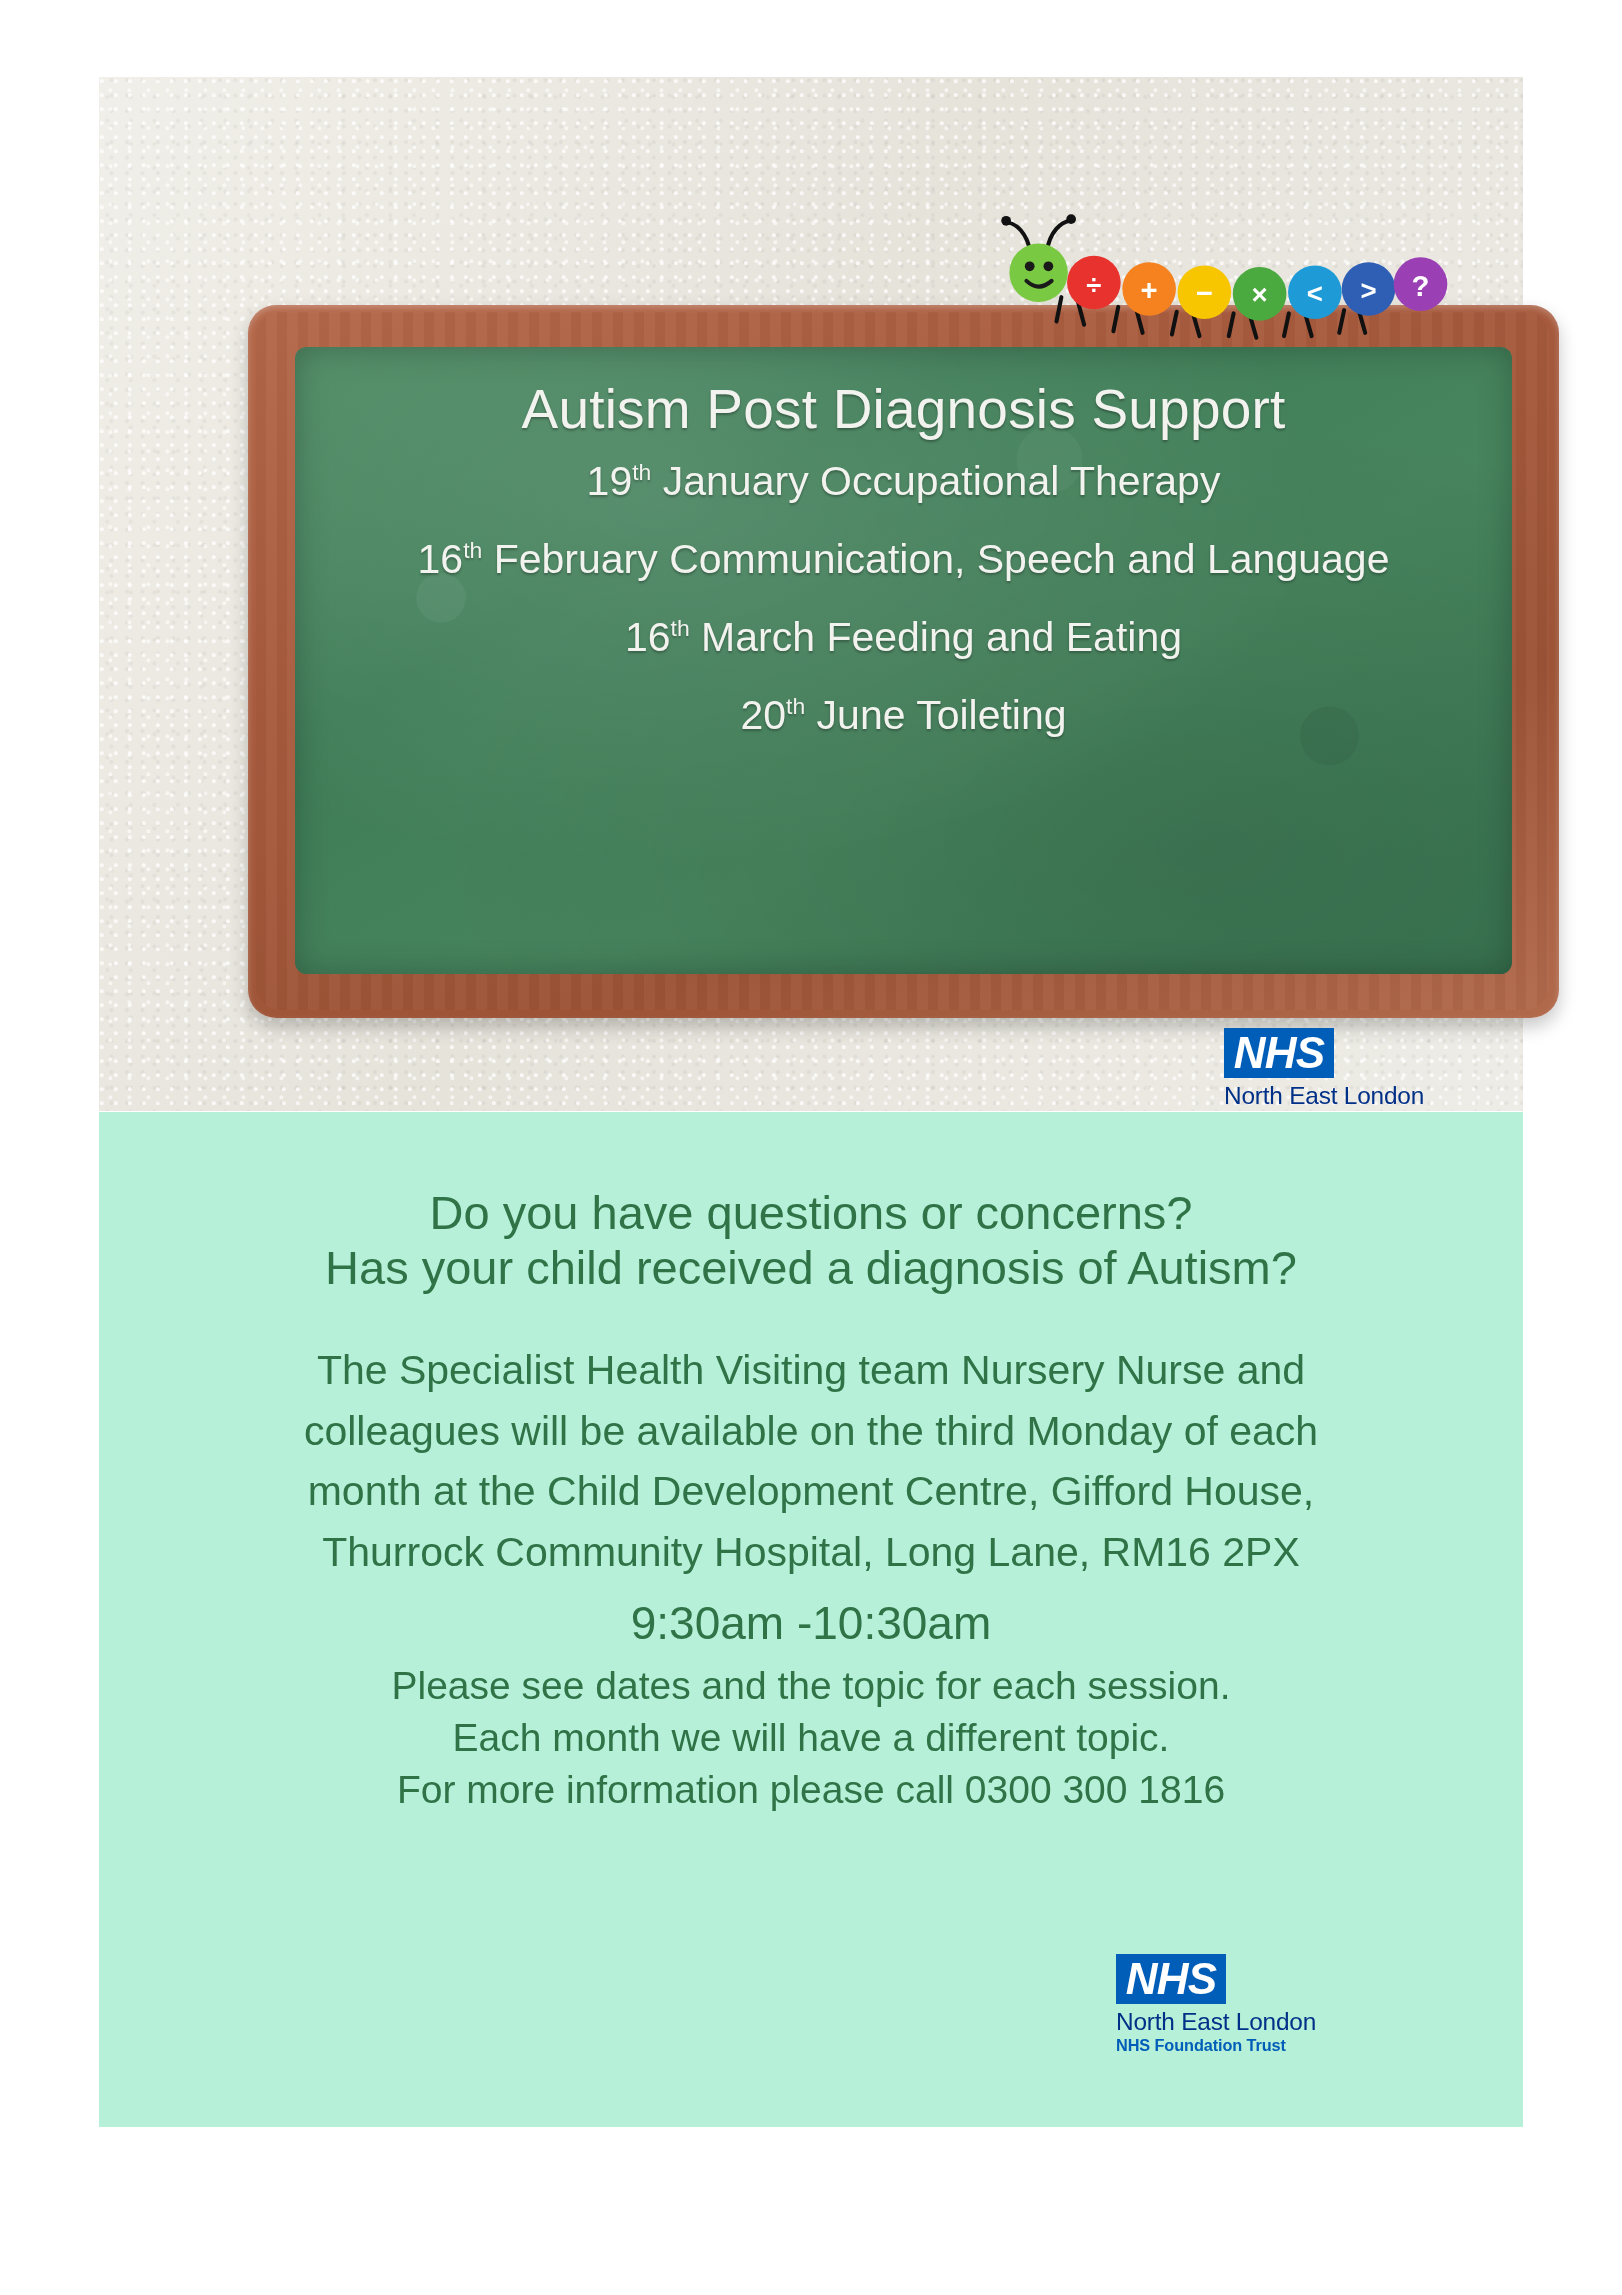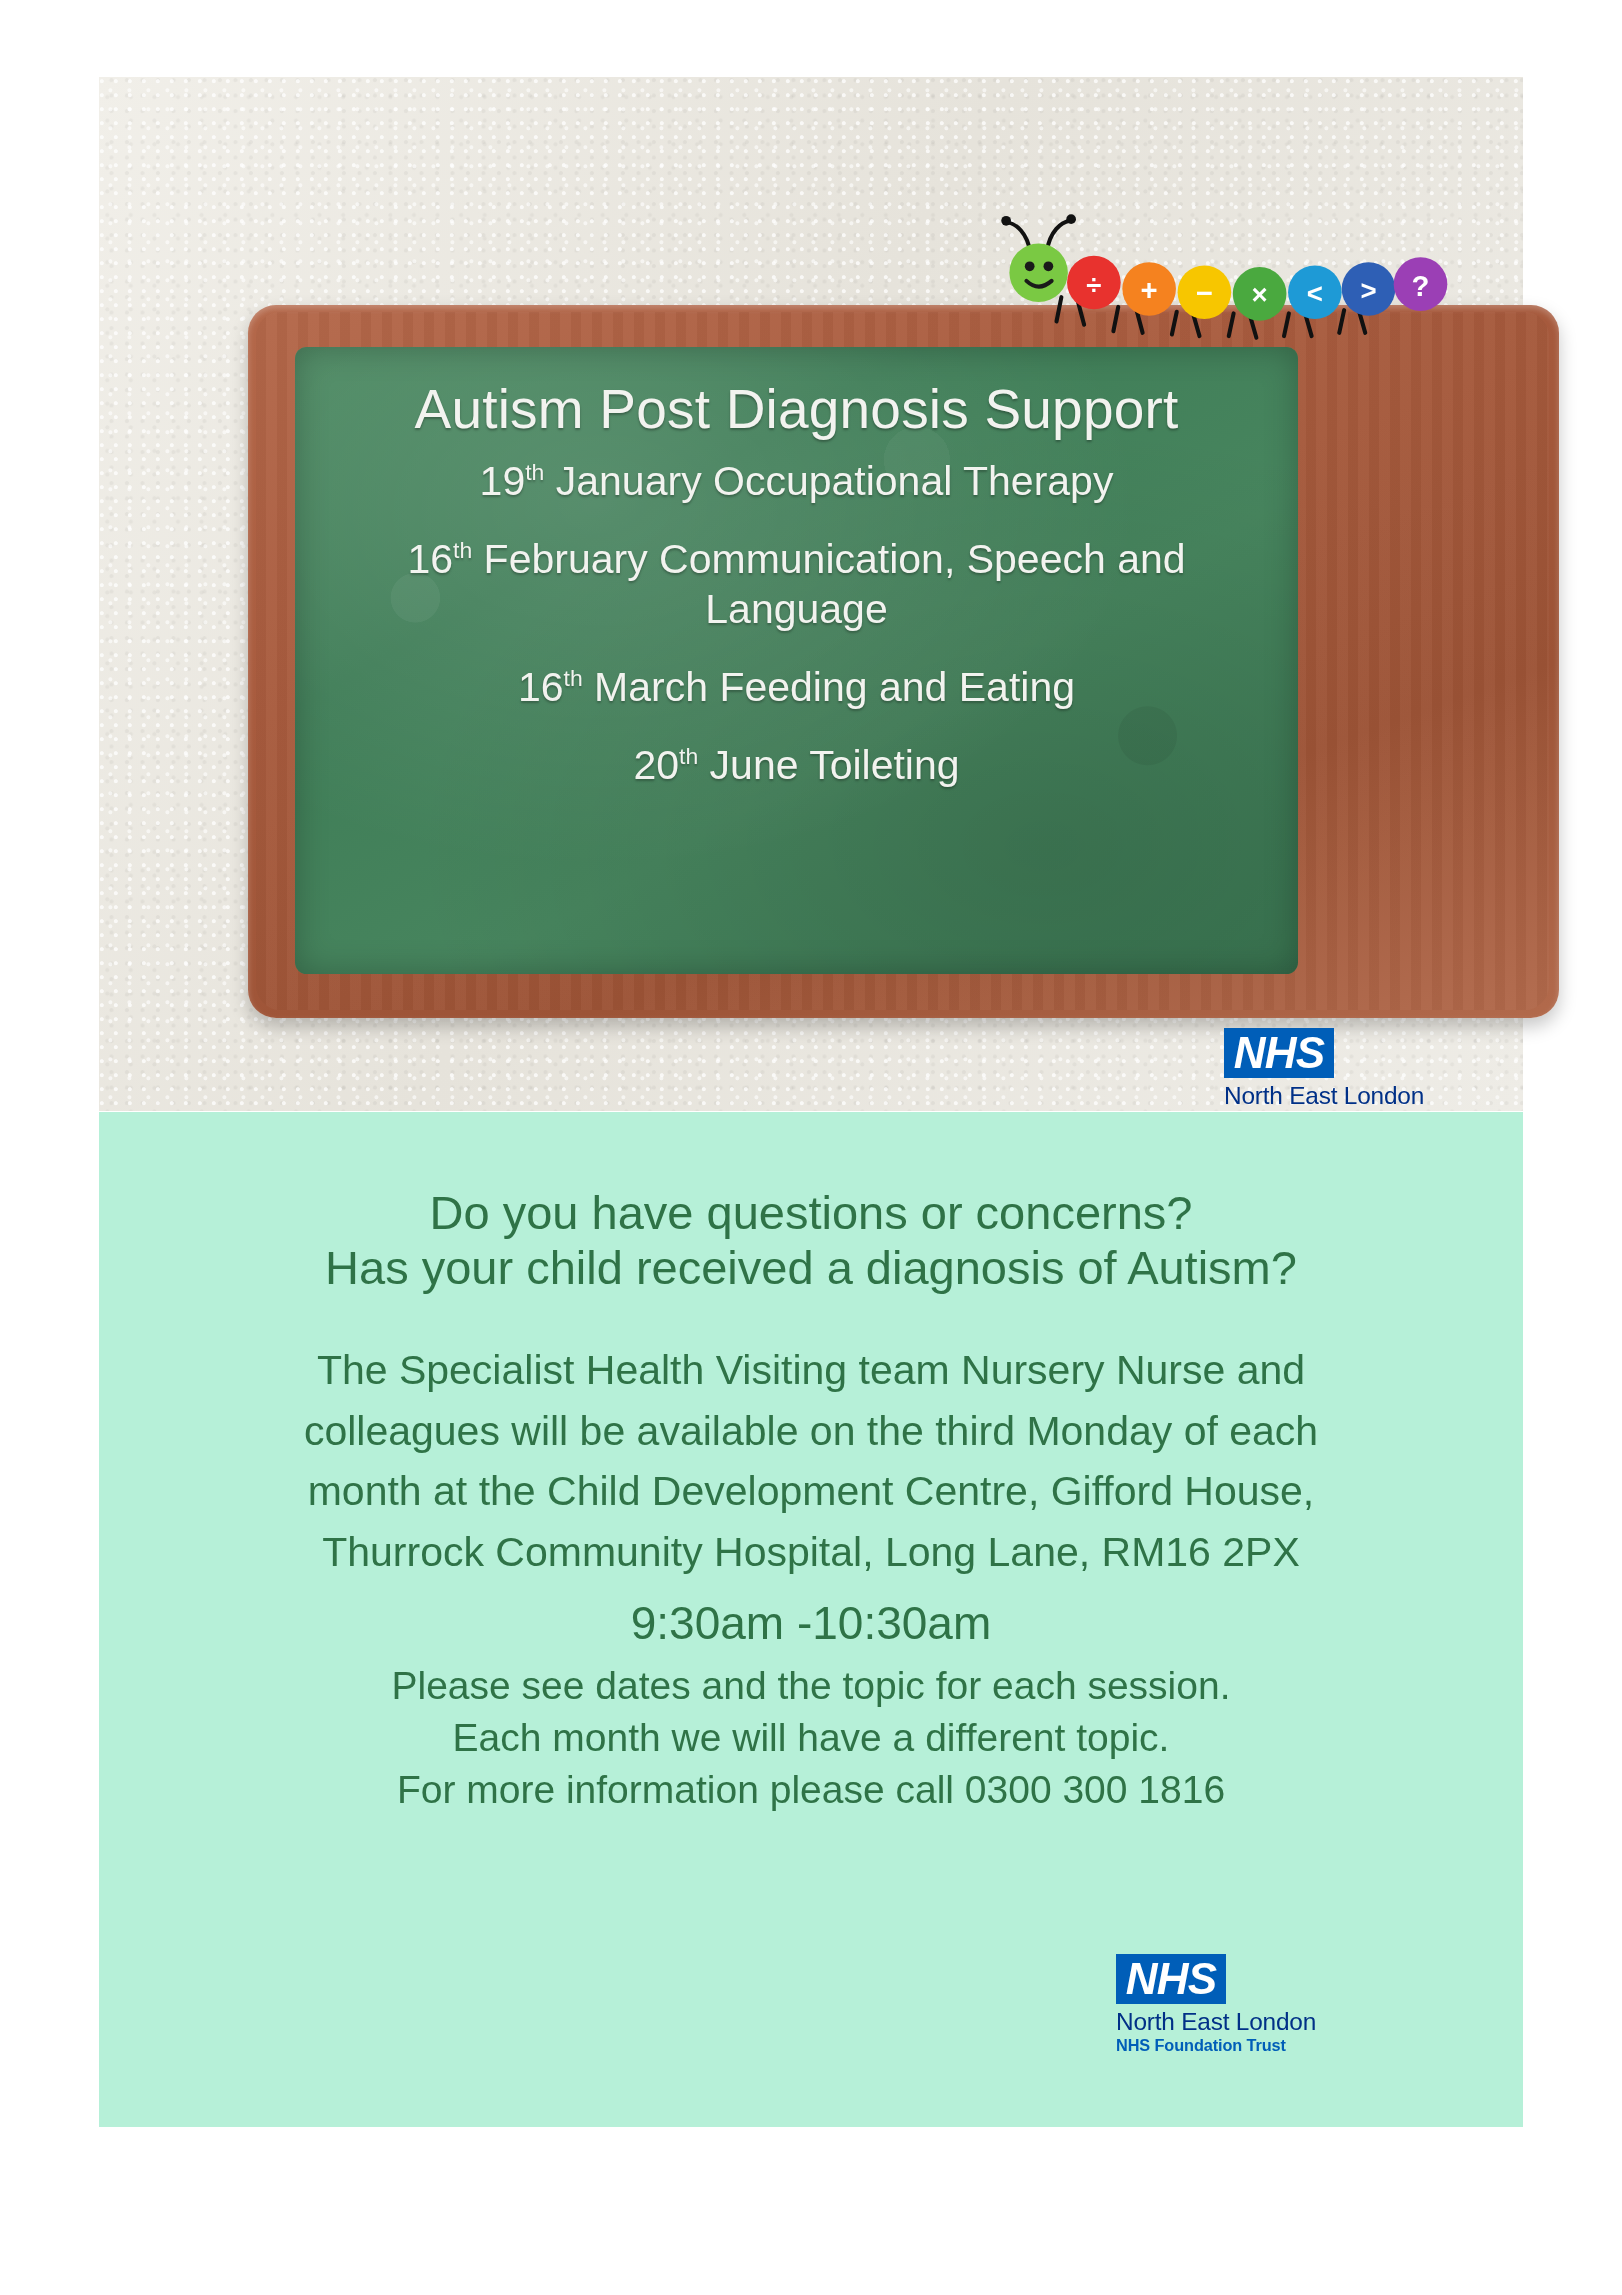--- a/index.html
+++ b/index.html
@@ -58,21 +58,21 @@
     left: 8.1px; top: 6.5px; right: 9.8px; bottom: 8.1px;
     border-radius: 24.4px;
     background:
       repeating-linear-gradient(90deg, rgba(0,0,0,0.05) 0 9.8px, rgba(255,255,255,0.05) 9.8px 21px);
     opacity: .55;
   }
   .board-inner {
     position: absolute;
     left: 47px;
     top: 42px;
-    width: 1003px;
+    width: 1217px;
     height: 627px;
     border-radius: 11.4px;
     background:
       radial-gradient(ellipse at 30% 25%, rgba(255,255,255,0.12) 0%, rgba(255,255,255,0) 55%),
       radial-gradient(ellipse at 75% 80%, rgba(0,0,0,0.12) 0%, rgba(0,0,0,0) 60%),
       linear-gradient(150deg, #4d8a63 0%, #3f7d57 30%, #47855e 60%, #3b7853 100%);
     box-shadow: inset 0 0 33px rgba(0,0,0,0.25);
     overflow: hidden;
   }
   .board-inner::after {

